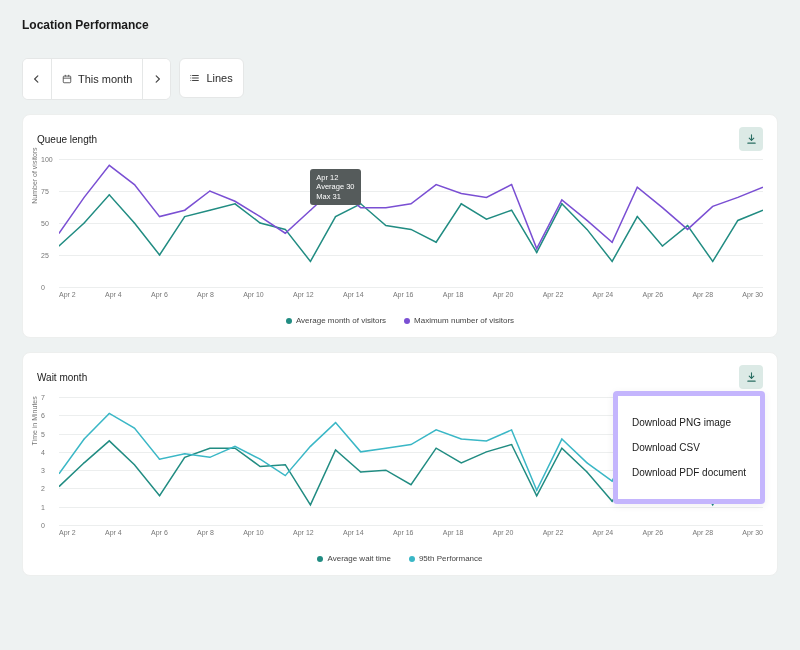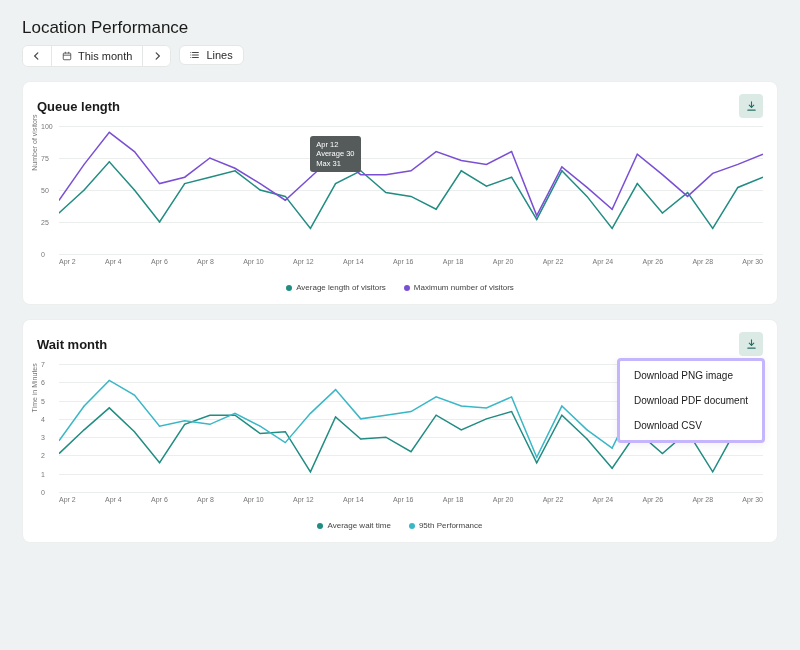--- a/index.html
+++ b/index.html
@@ -1,42 +1,42 @@
 <!DOCTYPE html>
 <html><head>
 <meta charset="utf-8">
 <style>
 *{box-sizing:border-box;margin:0;padding:0}
 body{font-family:-apple-system,BlinkMacSystemFont,"Segoe UI",Arial,sans-serif;background:#eef2f2;color:#1a1a1a;width:800px;height:650px;overflow:hidden}
 .page{padding:18px 22px}
-h1{font-size:17px;font-weight:400;margin-bottom:7px}
+h1{font-size:12px;font-weight:700;margin-bottom:26px}
 .controls{display:flex;gap:8px;margin-bottom:14px}
 .btngrp{display:flex;background:#fff;border:1px solid #e5e7e7;border-radius:6px;overflow:hidden}
-.btn{height:20px;display:flex;align-items:center;justify-content:center;background:#fff;border:none;cursor:pointer;font-size:11px;color:#2a2a2a}
+.btn{height:40px;display:flex;align-items:center;justify-content:center;background:#fff;border:none;cursor:pointer;font-size:11px;color:#2a2a2a}
 .btngrp .btn+.btn{border-left:1px solid #e5e7e7}
 .arrow{width:28px}
 .period{padding:0 10px;gap:6px}
 .icon svg{display:block}
 .single{border:1px solid #e5e7e7;border-radius:6px;padding:0 10px;gap:6px}
 .card{background:#fff;border:1px solid #edefee;border-radius:8px;margin-bottom:14px;position:relative}
 .cardhead{display:flex;justify-content:space-between;align-items:center;padding:12px 14px 4px}
-.cardtitle{font-size:13px;font-weight:700}
+.cardtitle{font-size:10px;font-weight:400}
 .dl{width:24px;height:24px;border-radius:4px;background:#dceae6;display:flex;align-items:center;justify-content:center;cursor:pointer;border:none}
 .chartwrap{padding:4px 14px 10px 36px;position:relative}
 .ylabel{position:absolute;left:8px;top:50%;transform:rotate(-90deg) translateX(50%);transform-origin:left top;font-size:7px;color:#777;white-space:nowrap}
 .plot{position:relative;height:128px;width:100%}
 .grid{position:absolute;left:0;right:0;border-top:1px solid #eceeee}
 .ytick{position:absolute;left:-18px;font-size:7px;color:#777;transform:translateY(-50%)}
 .xticks{display:flex;justify-content:space-between;font-size:7px;color:#777;margin-top:4px}
 .legend{display:flex;justify-content:center;gap:18px;padding:8px 0 12px;font-size:8px;color:#444}
 .legend span{display:flex;align-items:center;gap:4px}
 .dot{width:6px;height:6px;border-radius:50%}
 .tooltip{position:absolute;background:#555b5b;color:#fff;font-size:7.5px;line-height:1.25;padding:4px 6px;border-radius:3px;pointer-events:none;z-index:5}
 .tooltip div{white-space:nowrap}
-.menu{position:absolute;right:12px;top:38px;background:#fff;border:3px solid #c4b5fd;border-radius:4px;box-shadow:0 2px 8px rgba(0,0,0,0.06);padding:2px 0;z-index:6}
+.menu{position:absolute;right:12px;top:38px;background:#fff;border:5px solid #c4b5fd;border-radius:4px;box-shadow:0 2px 8px rgba(0,0,0,0.06);padding:14px 0;z-index:6}
 .menu .mi{font-size:10px;padding:7px 14px;cursor:pointer;white-space:nowrap}
 svg.series{position:absolute;left:0;top:0;width:100%;height:100%}
 polyline{fill:none;stroke-width:1.5}
 circle{r:1.6}
 </style>
 </head>
 <body>
 
 <div class="page">
   <h1>Location Performance</h1>
@@ -183,21 +183,21 @@
           <span>Apr 22</span>
           <span>Apr 24</span>
           <span>Apr 26</span>
           <span>Apr 28</span>
           <span>Apr 30</span>
         </div>
     </div>
     <div class="legend">
       <span>
           <i class="dot" style="background: rgb(33, 140, 130);"></i>
-          <span>Average length of visitors</span>
+          <span>Average month of visitors</span>
         </span>
       <span>
           <i class="dot" style="background: rgb(122, 79, 211);"></i>
           <span>Maximum number of visitors</span>
         </span>
     </div>
   </div>
 
   <div class="card">
     <div class="cardhead">
@@ -205,22 +205,22 @@
       <button class="dl">
         <span class="icon">
             <svg width="11" height="11" viewBox="0 0 12 12">
               <path d="M6 1v6m0 0L3.5 4.5M6 7l2.5-2.5M2 10h8" stroke="#2a6e63" stroke-width="1.2" fill="none" stroke-linecap="round" stroke-linejoin="round"></path>
             </svg>
           </span>
       </button>
     </div>
     <div class="menu">
       <div class="mi">Download PNG image</div>
+      <div class="mi">Download CSV</div>
       <div class="mi">Download PDF document</div>
-      <div class="mi">Download CSV</div>
     </div>
     <div class="chartwrap">
       <div class="ylabel">Time in Minutes</div>
       <div class="plot">
           <div class="grid" style="top: 100%;"></div>
           <div class="ytick" style="top: 100%;">0</div>
           <div class="grid" style="top: 85.7143%;"></div>
           <div class="ytick" style="top: 85.7143%;">1</div>
           <div class="grid" style="top: 71.4286%;"></div>
           <div class="ytick" style="top: 71.4286%;">2</div>

